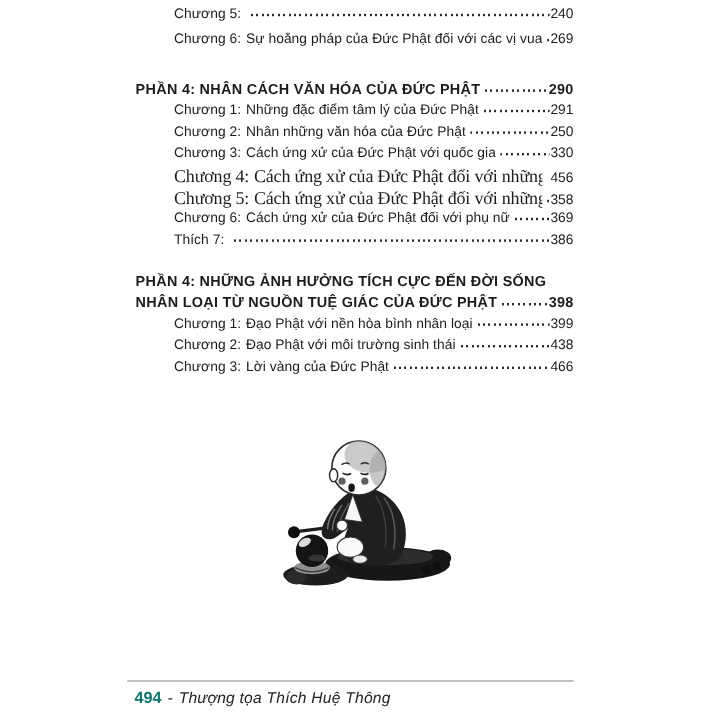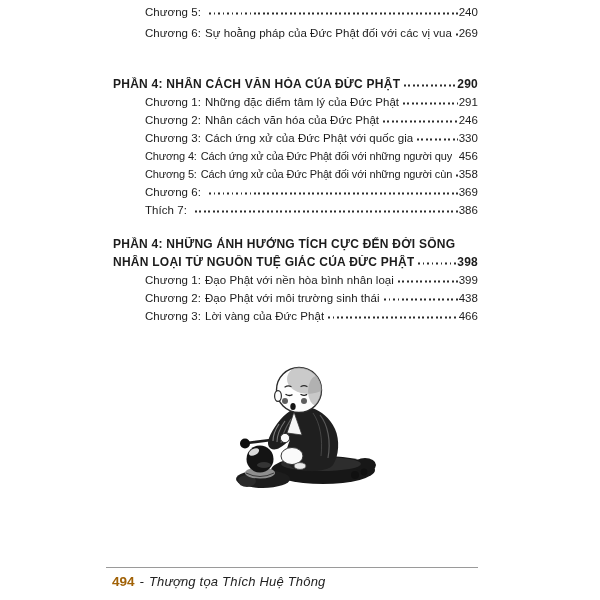--- a/index.html
+++ b/index.html
@@ -28,26 +28,26 @@
     white-space:nowrap;
   }
   .row.ch { height:18px; padding-left:32px; }
   .row.pre { height:21px; }
   .row.h {
     font-weight:bold;
     font-size:12px;
     letter-spacing:0.25px;
     height:18.5px;
   }
-  .row.h.first { margin-top:29px; }
+  .row.h.first { margin-top:19px; }
   .row.h.cont { height:18.5px; }
   .gap-top { margin-top:15px; }
   .row .label { margin-right:4px; flex:0 0 auto; }
   .row .title { flex:0 1 auto; overflow:hidden; }
-  .row.tight .label, .row.tight .title { font-size:11px; letter-spacing:-0.15px; }
+  .row.tight .label, .row.tight .title { font-size:15px; letter-spacing:-0.15px;font-family:Liberation Serif, serif; }
   .leader {
     flex:1 1 auto;
     min-width:2px;
     height:2px;
     margin:0 1px 0 4px;
     align-self:baseline;
     background:repeating-linear-gradient(90deg,#2b2b2b 0 1.7px,transparent 1.7px 4.5px);
     transform:translateY(-1.5px);
   }
   .pg { flex:0 0 auto; }
@@ -60,21 +60,21 @@
     border-top:1px solid #9a9a9a;
   }
   .footer {
     position:absolute;
     left:112px; top:574px;
     font-size:13px;
     color:#222;
     display:flex;
     align-items:baseline;
   }
-  .footer .fp { font-weight:bold; font-size:13.5px; color:#a16207; }
+  .footer .fp { font-weight:bold; font-size:13.5px; color:#0f766e; }
   .footer .fs { margin:0 5px; font-style:italic; }
   .footer .fa { font-style:italic; letter-spacing:0.2px; }
 
   
   .illus {
     position:absolute;
     left:233px; top:353px;
     width:154px; height:152px;
   }
 </style>
@@ -103,23 +103,23 @@
       <span class="pg">290</span>
     </div>
     <div class="row ch">
       <span class="label">Chương 1:</span>
       <span class="title">Những đặc điểm tâm lý của Đức Phật</span>
       <span class="leader"></span>
       <span class="pg">291</span>
     </div>
     <div class="row ch">
       <span class="label">Chương 2:</span>
-      <span class="title">Nhân cách văn hóa của Đức Phật</span>
-      <span class="leader"></span>
-      <span class="pg">246</span>
+      <span class="title">Nhân những văn hóa của Đức Phật</span>
+      <span class="leader"></span>
+      <span class="pg">250</span>
     </div>
     <div class="row ch">
       <span class="label">Chương 3:</span>
       <span class="title">Cách ứng xử của Đức Phật với quốc gia</span>
       <span class="leader"></span>
       <span class="pg">330</span>
     </div>
     <div class="row ch tight">
       <span class="label">Chương 4:</span>
       <span class="title">Cách ứng xử của Đức Phật đối với những người quyền quý</span>
@@ -127,20 +127,21 @@
       <span class="pg">456</span>
     </div>
     <div class="row ch tight">
       <span class="label">Chương 5:</span>
       <span class="title">Cách ứng xử của Đức Phật đối với những người cùng khổ</span>
       <span class="leader"></span>
       <span class="pg">358</span>
     </div>
     <div class="row ch">
       <span class="label">Chương 6:</span>
+      <span class="title">Cách ứng xử của Đức Phật đối với phụ nữ</span>
       <span class="leader"></span>
       <span class="pg">369</span>
     </div>
     <div class="row ch">
       <span class="label">Thích 7:</span>
       <span class="leader"></span>
       <span class="pg">386</span>
     </div>
 
     <div class="row h gap-top">

